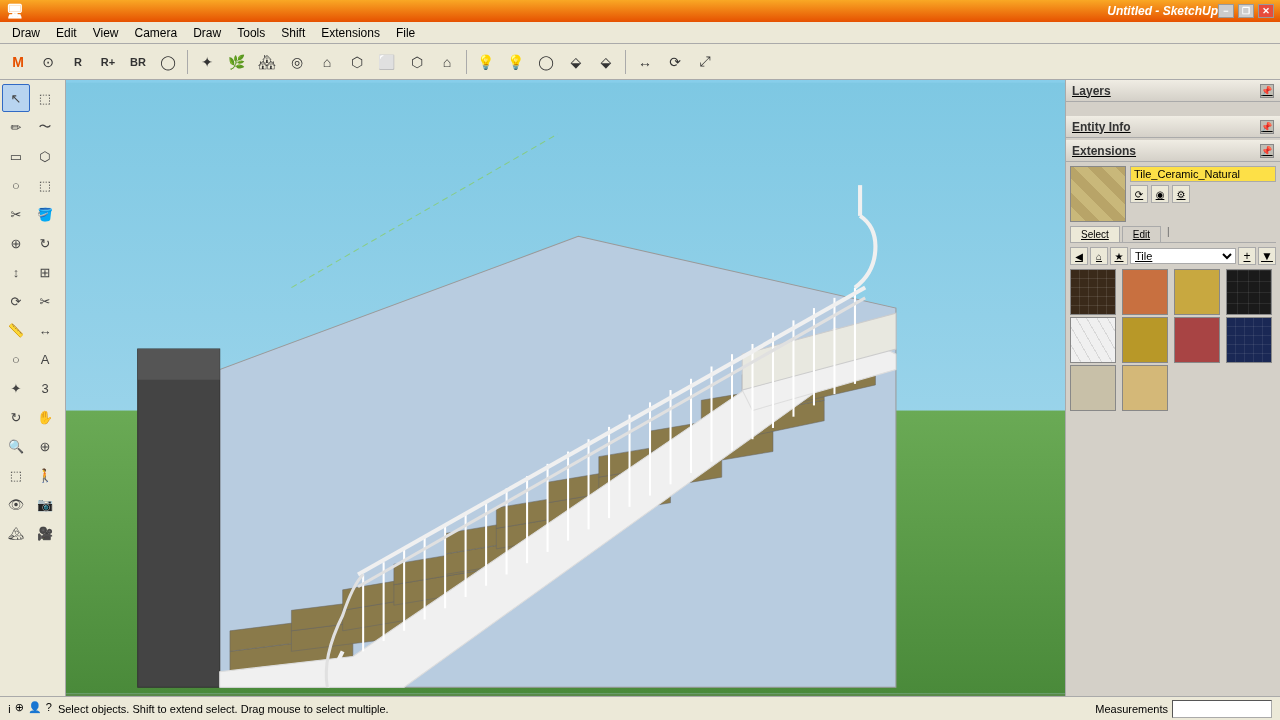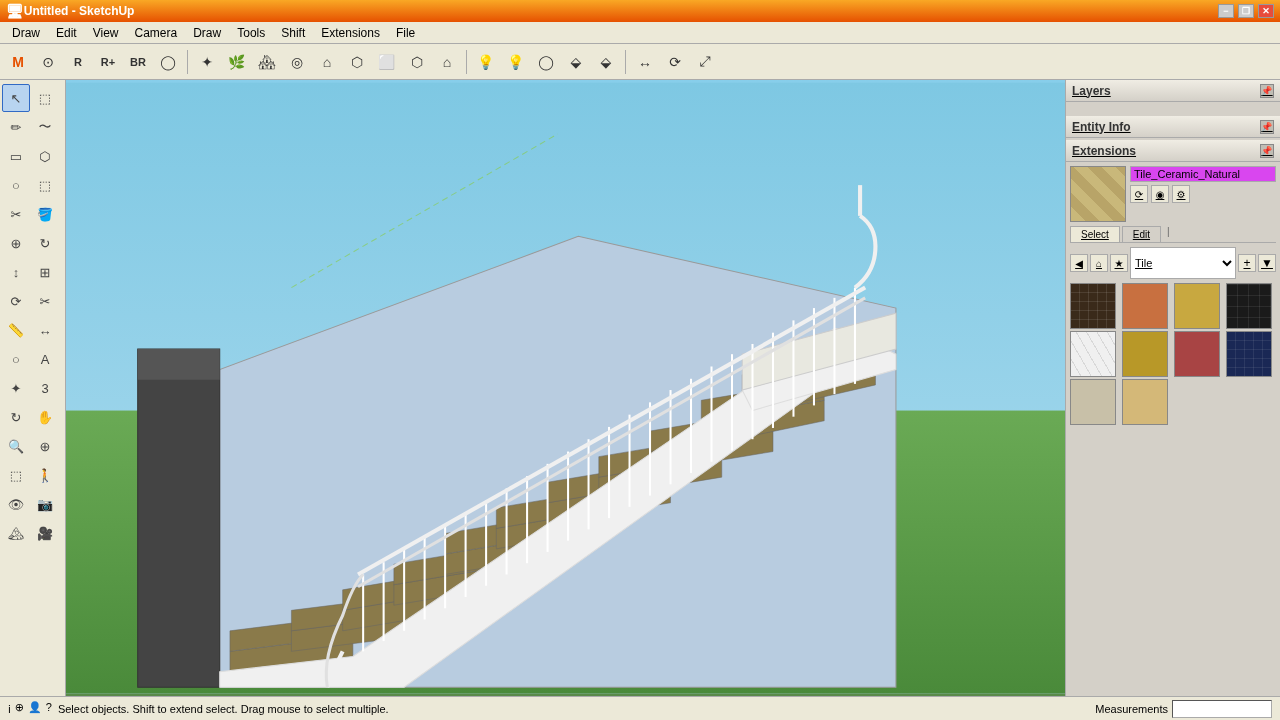--- a/index.html
+++ b/index.html
@@ -8,21 +8,21 @@
     
     #titlebar {
       height: 22px;
       background: linear-gradient(to bottom, #f9a825, #e65100);
       display: flex; align-items: center; justify-content: space-between;
       padding: 0 6px;
       color: #fff;
       font-size: 12px;
       font-weight: bold;
     }
-    #titlebar-title { flex: 1; text-align: left; }
+    #titlebar-title { flex: 1; text-align: right; font-style: italic; }
     #titlebar-controls { display: flex; gap: 4px; }
     .title-btn {
       width: 16px; height: 14px;
       background: #ccc;
       border: 1px solid #999;
       cursor: pointer;
       display: flex; align-items: center; justify-content: center;
       font-size: 9px;
     }
     .title-btn.close { background: #e74c3c; color: #fff; }
@@ -155,21 +155,21 @@
       flex-shrink: 0;
     }
     .mat-name-area {
       flex: 1;
     }
     .mat-name-input {
       width: 100%;
       font-size: 11px;
       padding: 1px 3px;
       border: 1px solid #aaa;
-      background: #d946ef;
+      background: #fde047;
     }
     .mat-icons-row {
       display: flex; gap: 3px; margin-top: 3px;
     }
     .mat-icon-btn {
       width: 18px; height: 18px;
       background: #ece9d8;
       border: 1px solid #aaa;
       cursor: pointer;
       display: flex; align-items: center; justify-content: center;
@@ -201,21 +201,21 @@
       width: 18px; height: 18px;
       background: #ece9d8;
       border: 1px solid #aaa;
       cursor: pointer;
       display: flex; align-items: center; justify-content: center;
       font-size: 10px;
     }
     .mat-dropdown {
       flex: 1;
       font-size: 11px;
-      height: 32px;
+      height: 16px;
       border: 1px solid #aaa;
       background: #fff;
     }
     .mat-add-btn {
       width: 18px; height: 18px;
       background: #ece9d8;
       border: 1px solid #aaa;
       cursor: pointer;
       display: flex; align-items: center; justify-content: center;
       font-size: 12px;

